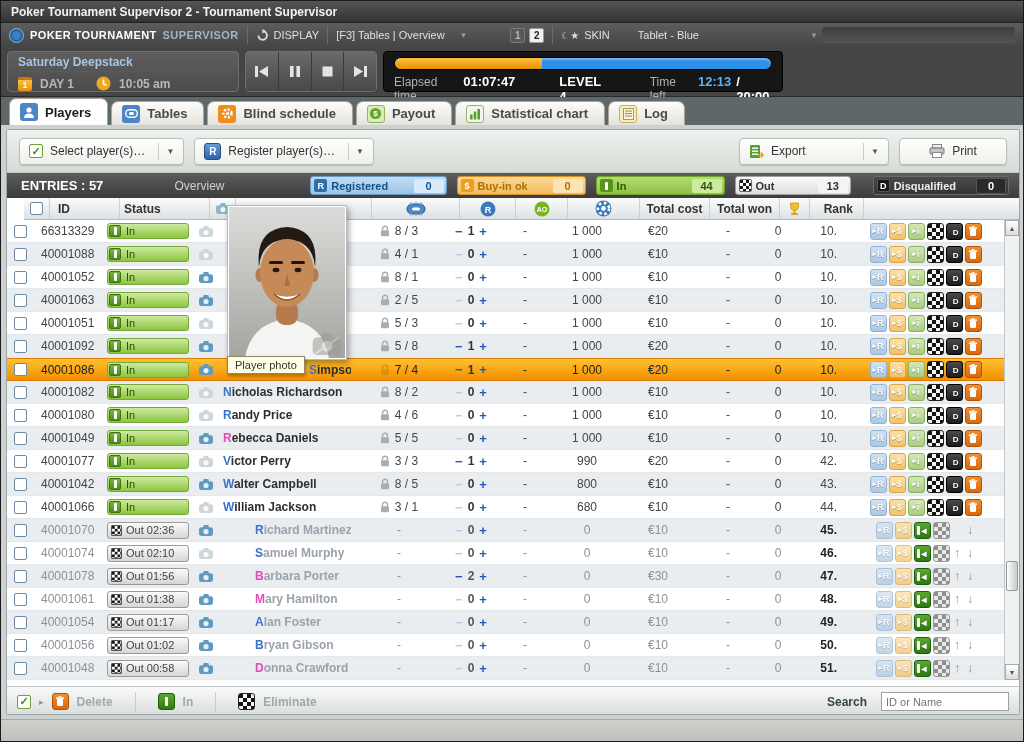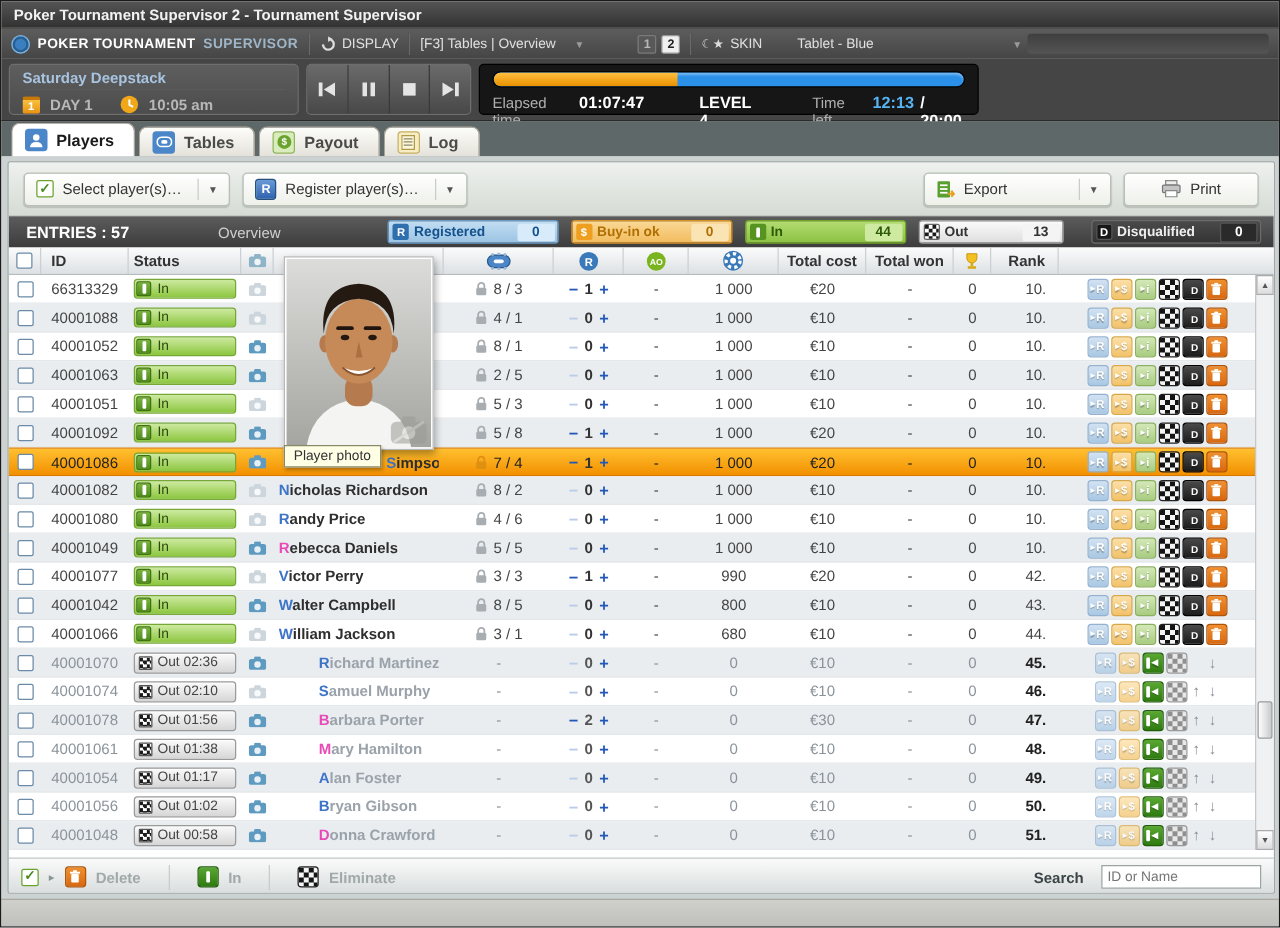--- a/index.html
+++ b/index.html
@@ -100,21 +100,21 @@
   .chip-out{background:linear-gradient(#fbfbfb,#dedede);border:1px solid #a0a0a0;width:126px;}
   .chip-out .clabel{color:#333;flex:1;}
   .chip-out .ccount{background:#f4f4f4;color:#333;}
   .chip-dq{background:linear-gradient(#4a4a4a,#343434);border:1px solid #6a6a6a;width:148px;margin-left:12px;}
   .chip-dq .cicon{background:#181818;border:1px solid #555;}.chip-dq .clabel{color:#eee;flex:1;}
   .chip-dq .ccount{background:#2a2a2a;color:#fff;border:1px solid #555;}
   .flag-mini{width:13px;height:13px;border-radius:2px;margin:0 4px 0 1px;border:1px solid #666;
     background:repeating-conic-gradient(#fff 0% 25%,#1a1a1a 0% 50%);background-size:6px 6px;}
   
   .thead{height:22px;display:flex;background:linear-gradient(#fbfbfb,#dde1e4);border-bottom:1px solid #b4bcc0;
-    font-size:12px;font-weight:bold;color:#333;align-items:center;}
+    font-size:12px;font-weight:bold;color:#333;align-items:center;margin-left:17px;}
   .thead .hc{height:100%;display:flex;align-items:center;border-right:1px solid #ccd0d4;padding:0 4px;}
   
   .c-check{width:26px;justify-content:center;}
   .c-id{width:70px;padding-left:8px!important;}
   .c-status{width:90px;}
   .c-cam{width:26px;justify-content:center;}
   .c-name{width:136px;}
   .c-seat{width:88px;justify-content:center;}
   .c-rebuy{width:56px;justify-content:center;}
   .c-ao{width:52px;justify-content:center;}
@@ -304,27 +304,46 @@
     <div class="tab">
       <span class="ticon" style="background:#4a86c8;">
         <svg width="13" height="9" viewBox="0 0 13 9">
             <rect x="0.7" y="0.7" width="11.6" height="7.6" rx="3.8" fill="none" stroke="#fff" stroke-width="1.4"></rect>
             <rect x="4" y="3" width="5" height="3" rx="1.5" fill="#fff"></rect>
           </svg>
         </span>
       <span>Tables</span>
     </div>
     <div class="tab">
+      <span class="ticon" style="background:#ee8f1c;">
+        <svg width="13" height="13" viewBox="0 0 13 13">
+            <circle cx="6.5" cy="6.5" r="4" fill="none" stroke="#fff" stroke-width="2.6" stroke-dasharray="2 1.7"></circle>
+            <circle cx="6.5" cy="6.5" r="1.6" fill="#fff"></circle>
+          </svg>
+        </span>
+      <span>Blind schedule</span>
+    </div>
+    <div class="tab">
       <span class="ticon" style="background:#d9ecbc;border:1px solid #92b45e;">
         <svg width="13" height="13" viewBox="0 0 13 13">
             <circle cx="6.5" cy="6.5" r="5.6" fill="#6aa32e"></circle>
             <text x="6.5" y="9.4" text-anchor="middle" font-size="8" font-weight="bold" fill="#fff" font-family="Liberation Sans,sans-serif">$</text>
           </svg>
         </span>
       <span>Payout</span>
+    </div>
+    <div class="tab">
+      <span class="ticon" style="background:#f2f6ee;border:1px solid #9ab07a;">
+        <svg width="12" height="12" viewBox="0 0 12 12">
+            <rect x="1" y="6.5" width="2.6" height="5" fill="#57a02a"></rect>
+            <rect x="4.7" y="3.5" width="2.6" height="8" fill="#57a02a"></rect>
+            <rect x="8.4" y="1" width="2.6" height="10.5" fill="#57a02a"></rect>
+          </svg>
+        </span>
+      <span>Statistical chart</span>
     </div>
     <div class="tab">
       <span class="ticon" style="background:#f7edc4;border:1px solid #c8b060;">
         <svg width="11" height="12" viewBox="0 0 11 12">
             <rect x="0.5" y="0.5" width="10" height="11" fill="#fdf6da" stroke="#b09a48"></rect>
             <line x1="2" y1="3" x2="9" y2="3" stroke="#8a8a6a"></line>
             <line x1="2" y1="5.5" x2="9" y2="5.5" stroke="#8a8a6a"></line>
             <line x1="2" y1="8" x2="9" y2="8" stroke="#8a8a6a"></line>
           </svg>
         </span>

